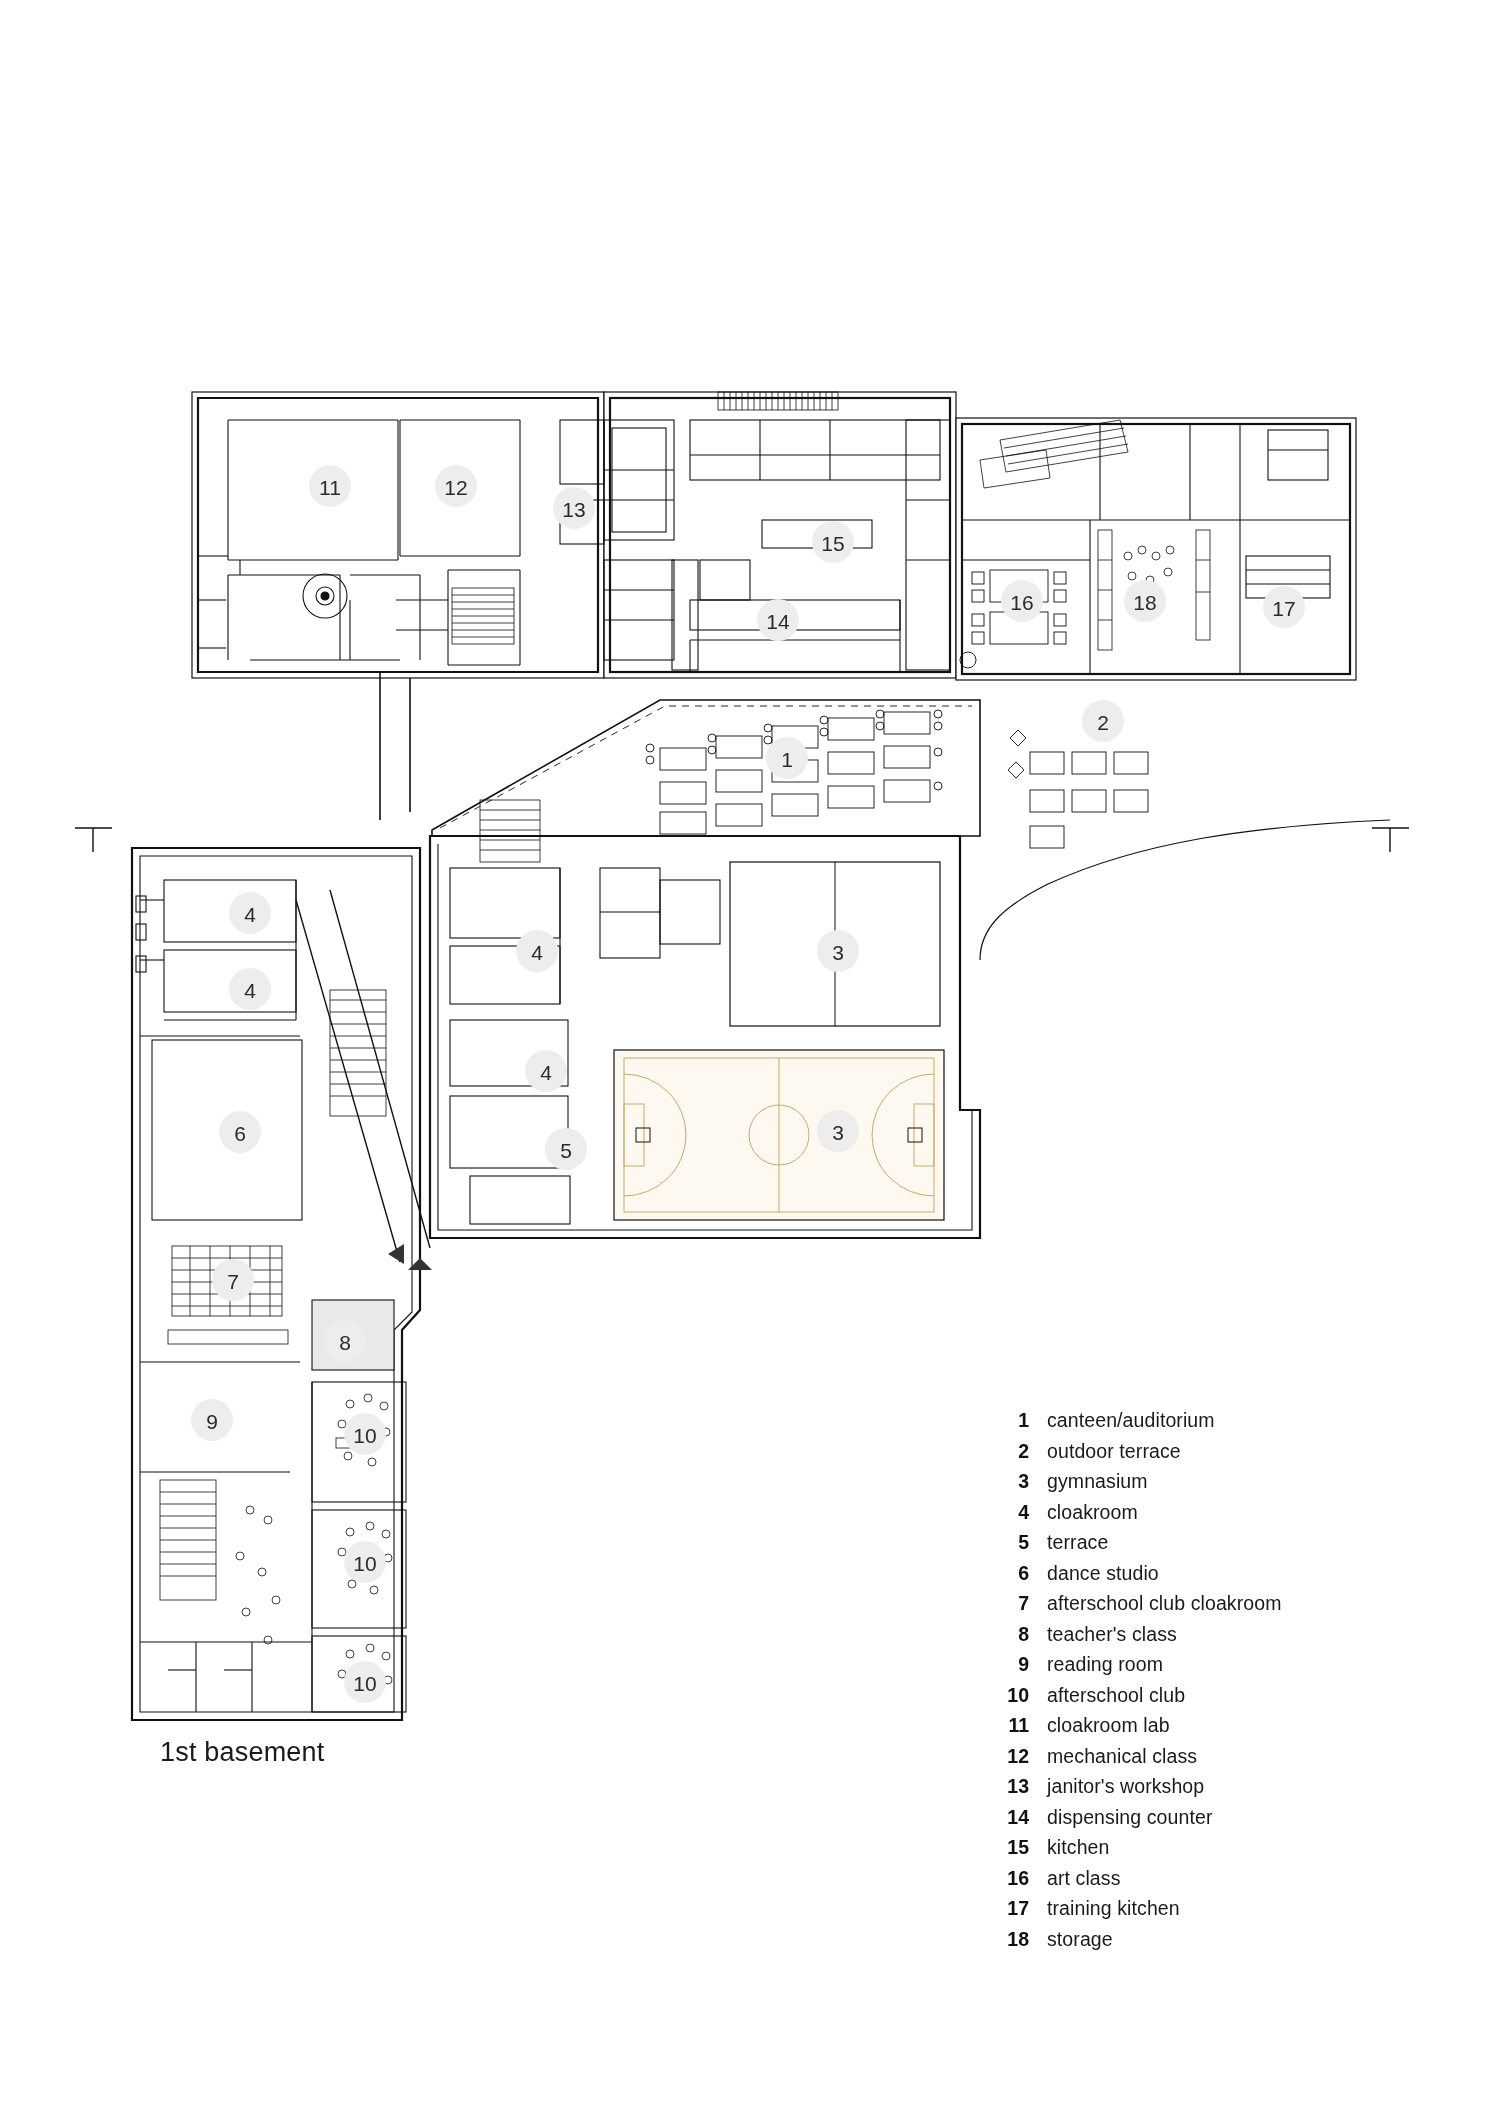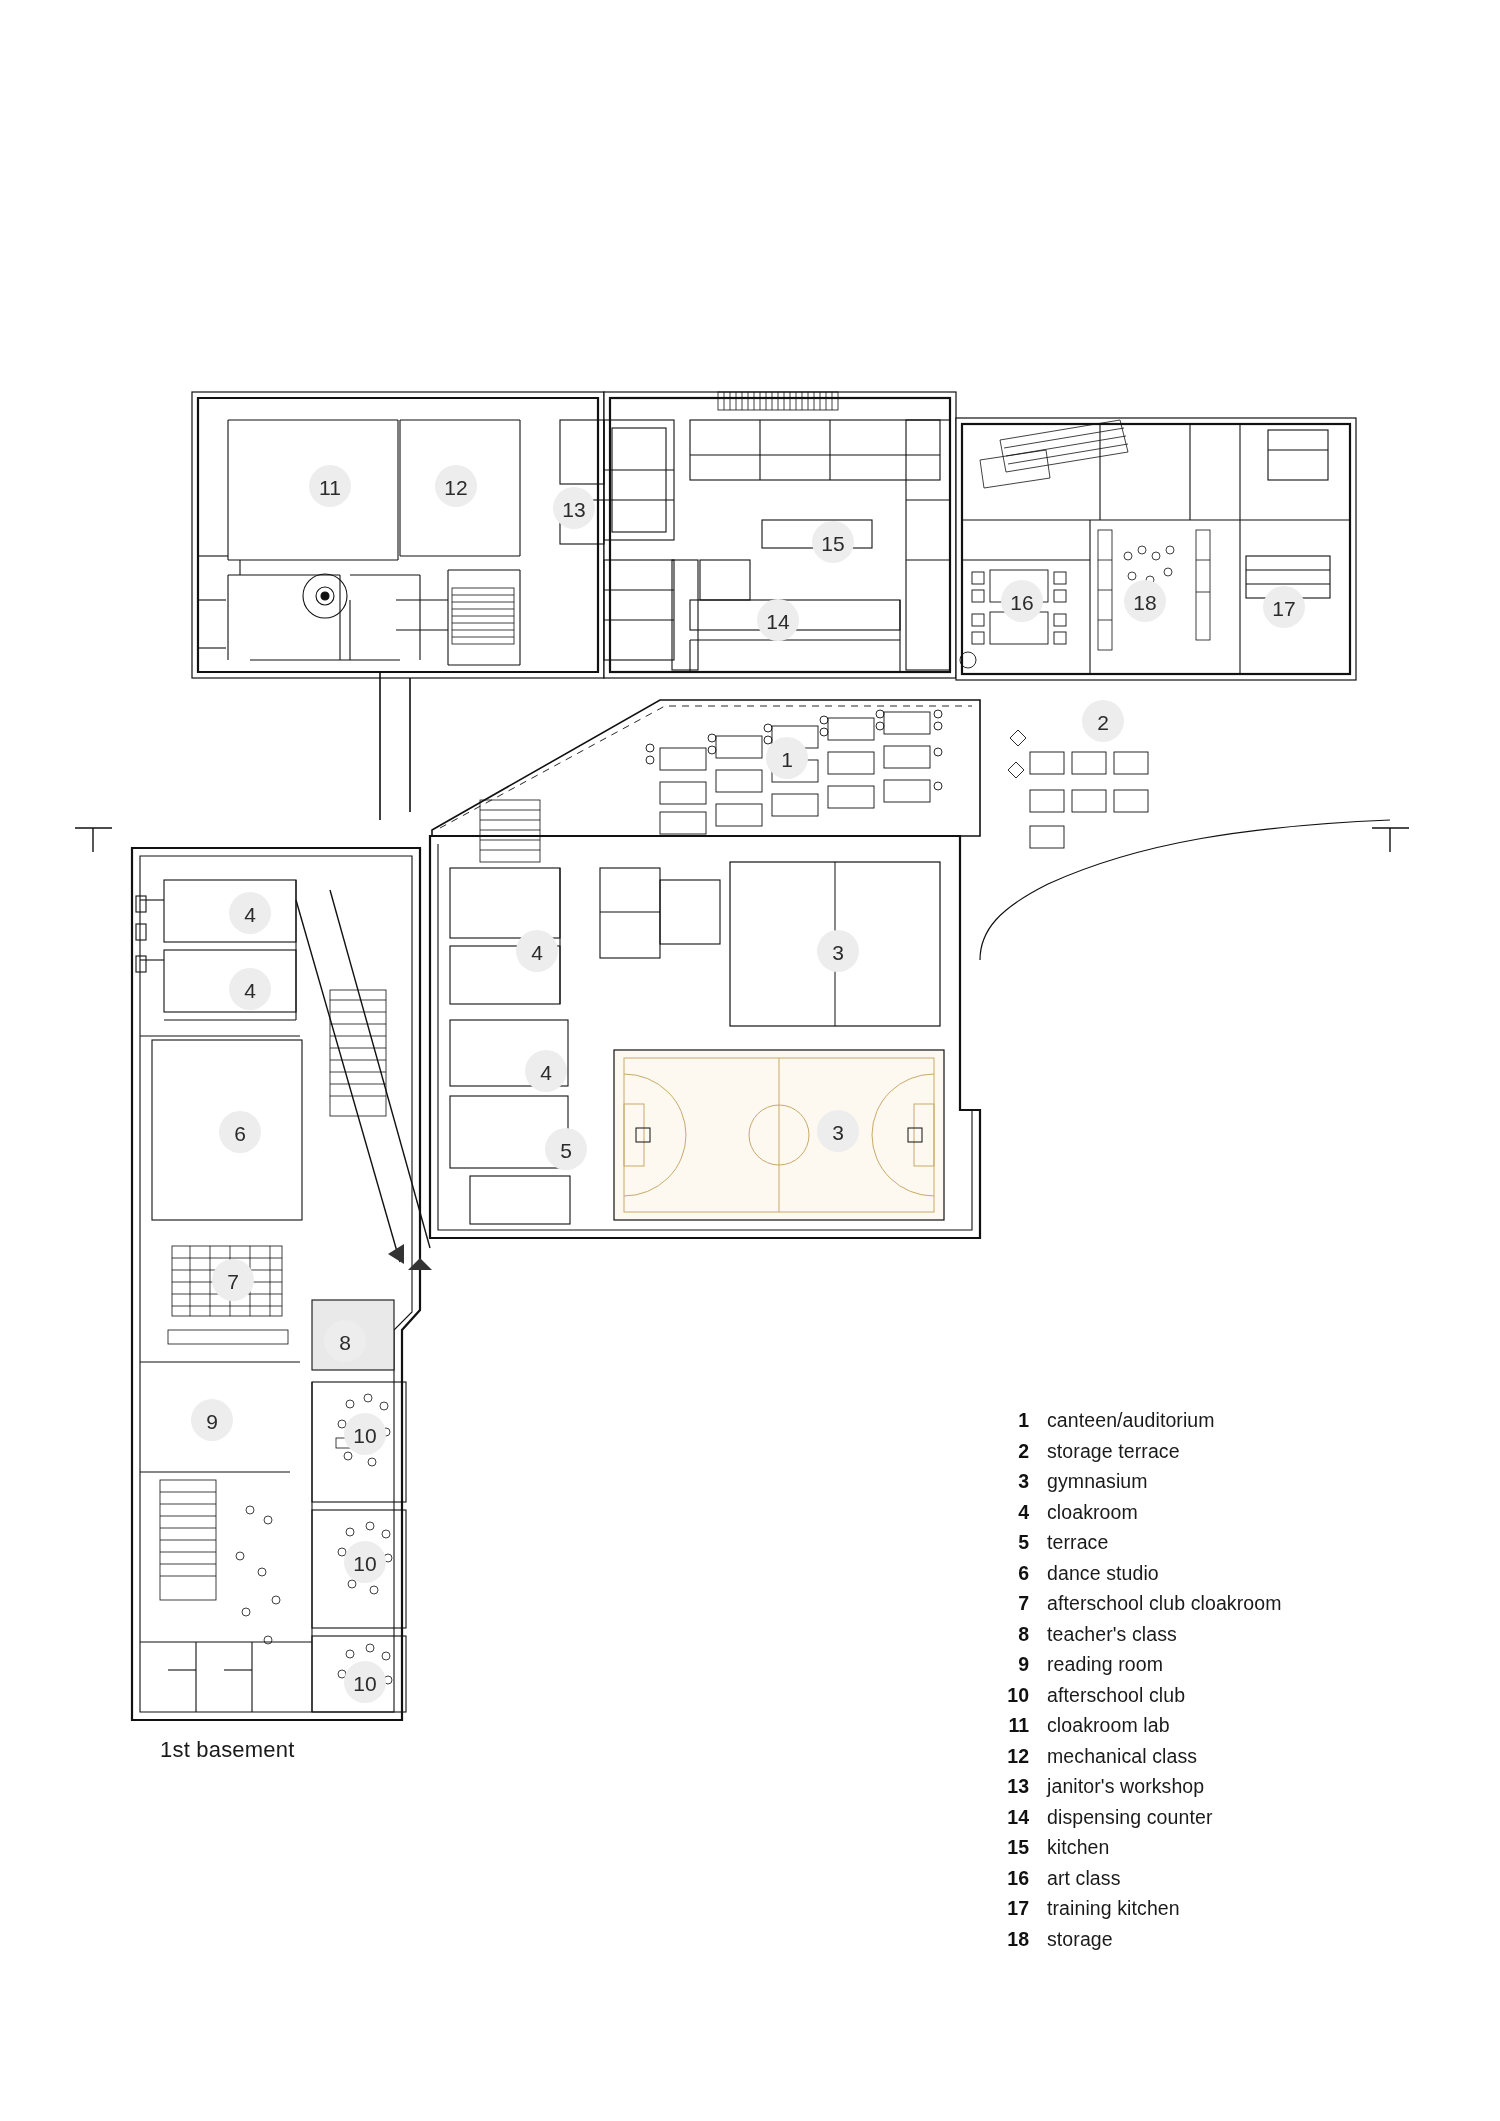--- a/index.html
+++ b/index.html
@@ -35,21 +35,21 @@
     text-anchor: middle;
     dominant-baseline: central;
   }
   .rm-disc {
     fill: #ededed;
   }
   .caption {
     position: absolute;
     left: 160px;
     top: 1737px;
-    font-size: 22px;
+    font-size: 27px;
     letter-spacing: 0.2px;
     color: #1a1a1a;
   }
   .legend {
     position: absolute;
     left: 1005px;
     top: 1385px;
     width: 420px;
   }
   .legend-row {
@@ -569,21 +569,21 @@
 
   <div class="caption">1st basement</div>
 
   <div class="legend" id="legend">
       <div class="legend-row">
         <div class="legend-num">1</div>
         <div class="legend-text">canteen/auditorium</div>
       </div>
       <div class="legend-row">
         <div class="legend-num">2</div>
-        <div class="legend-text">storage terrace</div>
+        <div class="legend-text">outdoor terrace</div>
       </div>
       <div class="legend-row">
         <div class="legend-num">3</div>
         <div class="legend-text">gymnasium</div>
       </div>
       <div class="legend-row">
         <div class="legend-num">4</div>
         <div class="legend-text">cloakroom</div>
       </div>
       <div class="legend-row">

